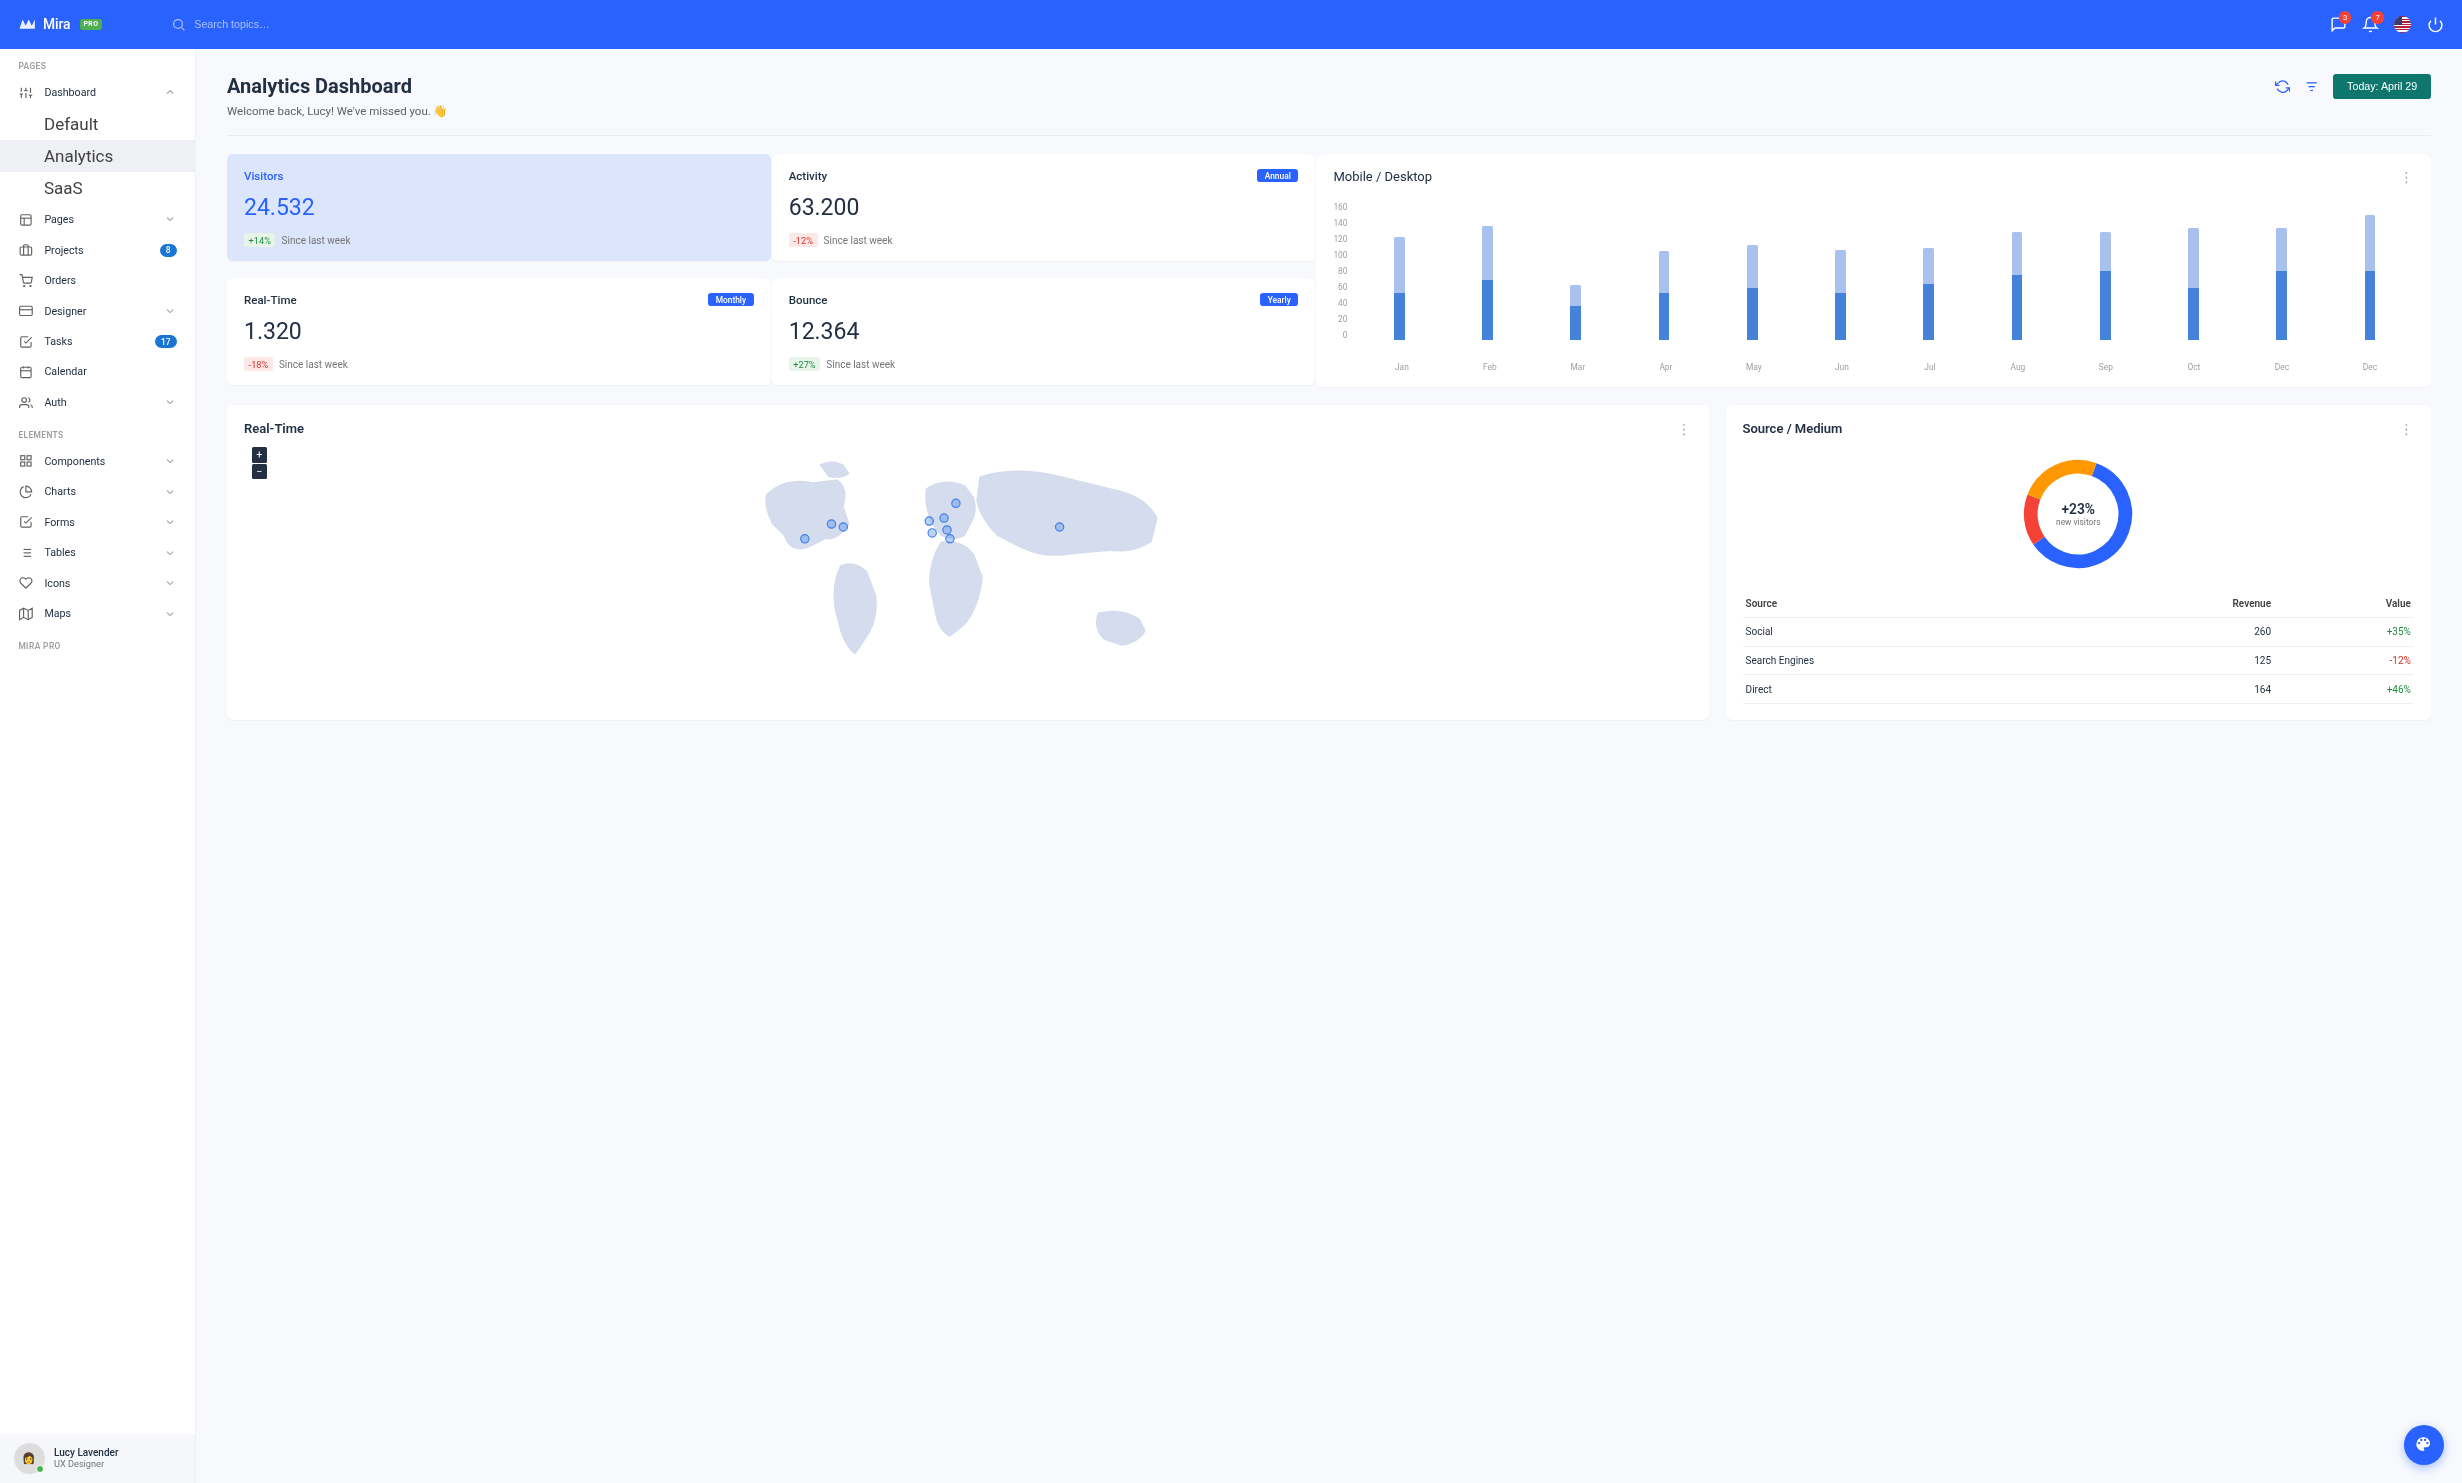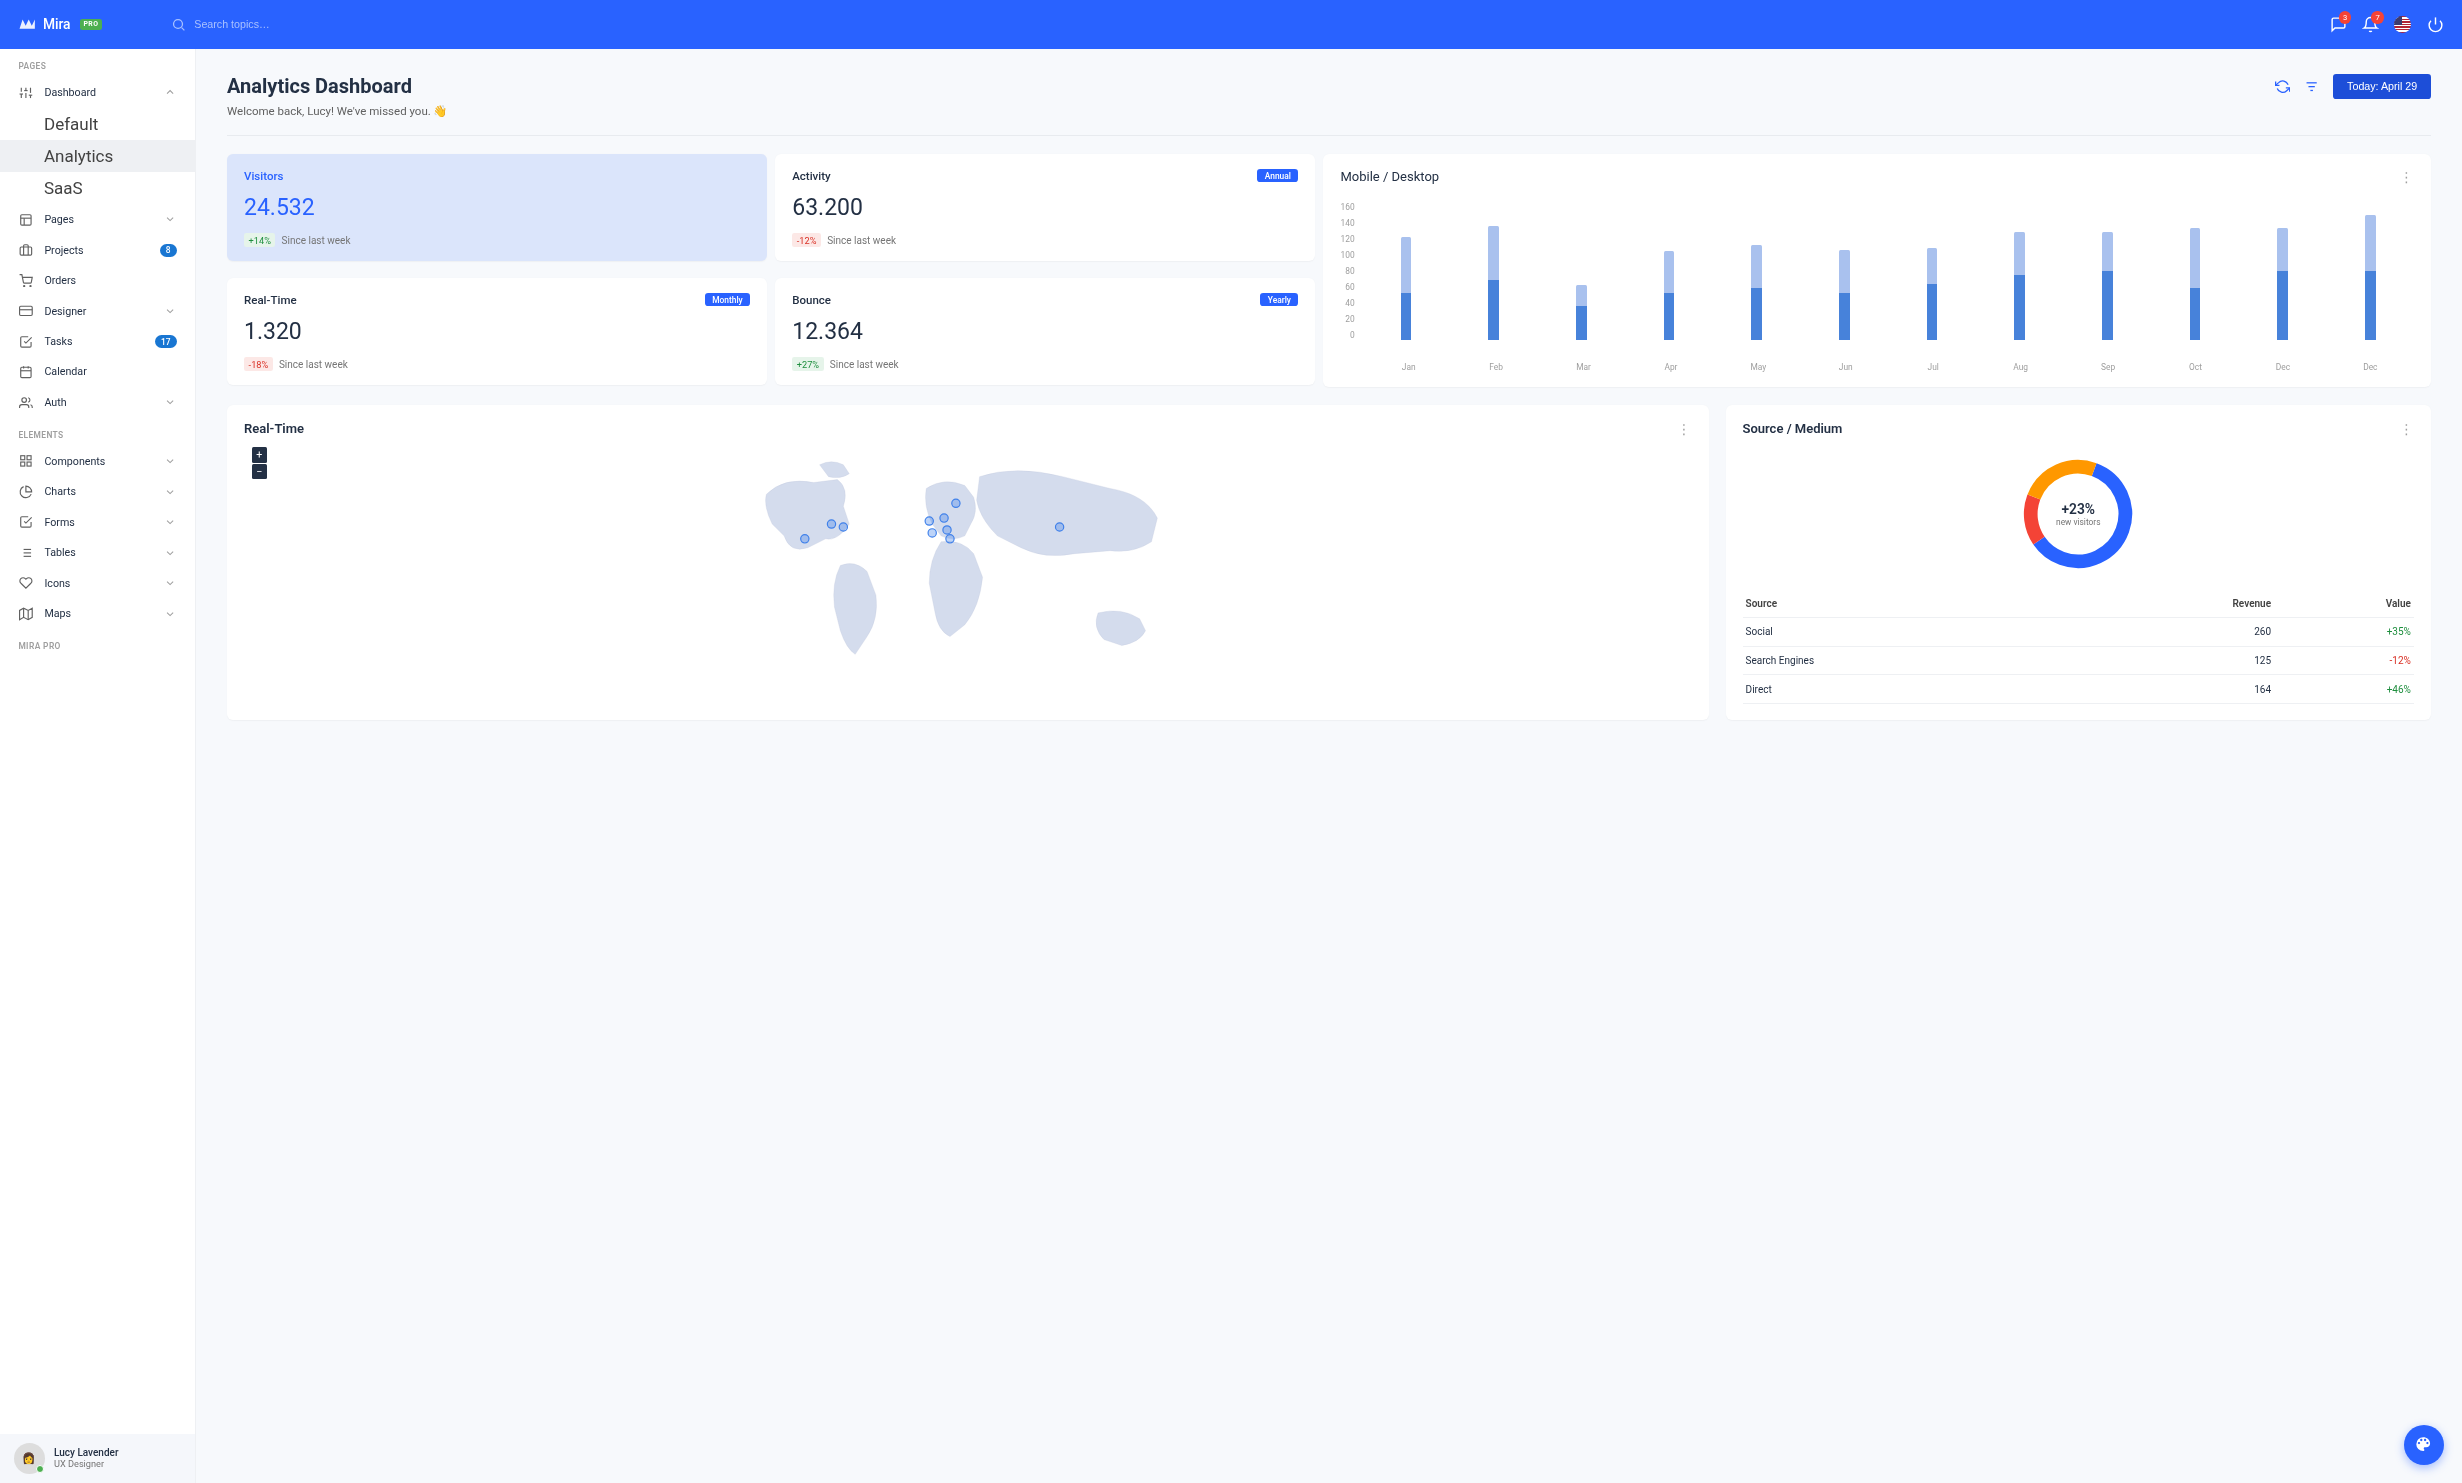--- a/index.html
+++ b/index.html
@@ -36,23 +36,23 @@
 .avatar-wrap { position: relative; width: 31px; height: 31px; }
 .avatar { width: 31px; height: 31px; border-radius: 50%; background: #ddd; display: flex; align-items: center; justify-content: center; font-weight: 600; color: #777; }
 .status-dot { position: absolute; bottom: 0.8px; right: 0.8px; width: 8.4px; height: 8.4px; background: #4caf50; border: 1.5px solid white; border-radius: 50%; }
 
 .main { flex: 1; padding: 24.5px 31px; }
 .page-head { display: flex; align-items: flex-start; justify-content: space-between; border-bottom: 0.8px solid #e8ebef; padding-bottom: 17px; margin-bottom: 18.4px; }
 .page-head h1 { font-size: 20px; font-weight: 700; margin-bottom: 6.1px; }
 .page-head .sub { color: #616161; font-size: 11.5px; }
 .page-actions { display: flex; align-items: center; gap: 13.8px; }
 .icon-btn { color: #2962ff; cursor: pointer; }
-.btn-primary { background: #1d4ed8; color: white; border: none; padding: 6.9px 13.8px; border-radius: 3.1px; font-size: 10.7px; font-weight: 500; cursor: pointer; }
-
-.grid-top { display: grid; grid-template-columns: 1fr 1fr 2.05fr; gap: 8px; margin-bottom: 18.4px; }
+.btn-primary { background: #0f766e; color: white; border: none; padding: 6.9px 13.8px; border-radius: 3.1px; font-size: 10.7px; font-weight: 500; cursor: pointer; }
+
+.grid-top { display: grid; grid-template-columns: 1fr 1fr 2.05fr; gap: 1px; margin-bottom: 18.4px; }
 .stats-col { display: flex; flex-direction: column; gap: 17px; }
 .card { background: white; border-radius: 6.1px; padding: 15.3px 17px; box-shadow: 0 0.8px 1.5px rgba(0,0,0,0.04); }
 .card.highlight { background: #dbe5fb; }
 .card.highlight .card-title { color: #2962ff; }
 .card-head { display: flex; justify-content: space-between; align-items: flex-start; margin-bottom: 10.7px; }
 .card-title { font-size: 11.5px; font-weight: 500; }
 .chip { font-size: 8.4px; padding: 1.5px 7.6px; border-radius: 3.1px; font-weight: 500; }
 .chip-blue { background: #2962ff; color: white; }
 .stat-value { font-size: 23px; font-weight: 400; margin-bottom: 13.8px; }
 .card.highlight .stat-value { color: #2962ff; }

